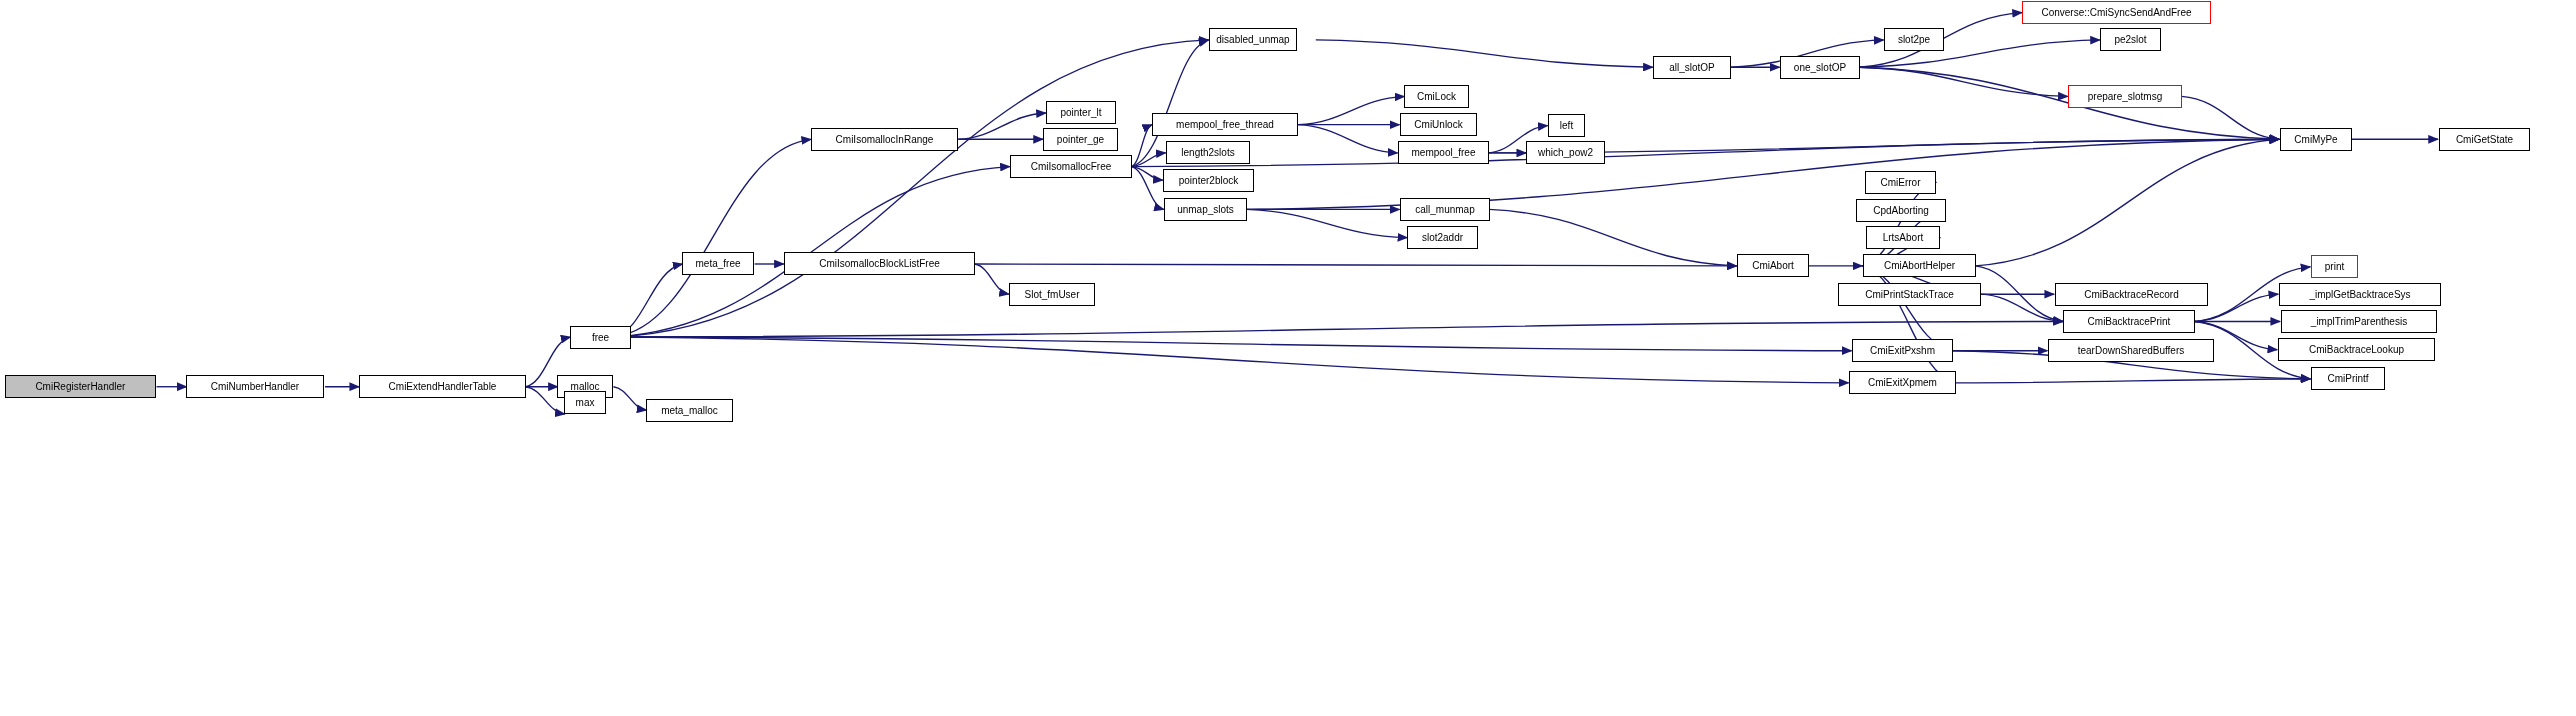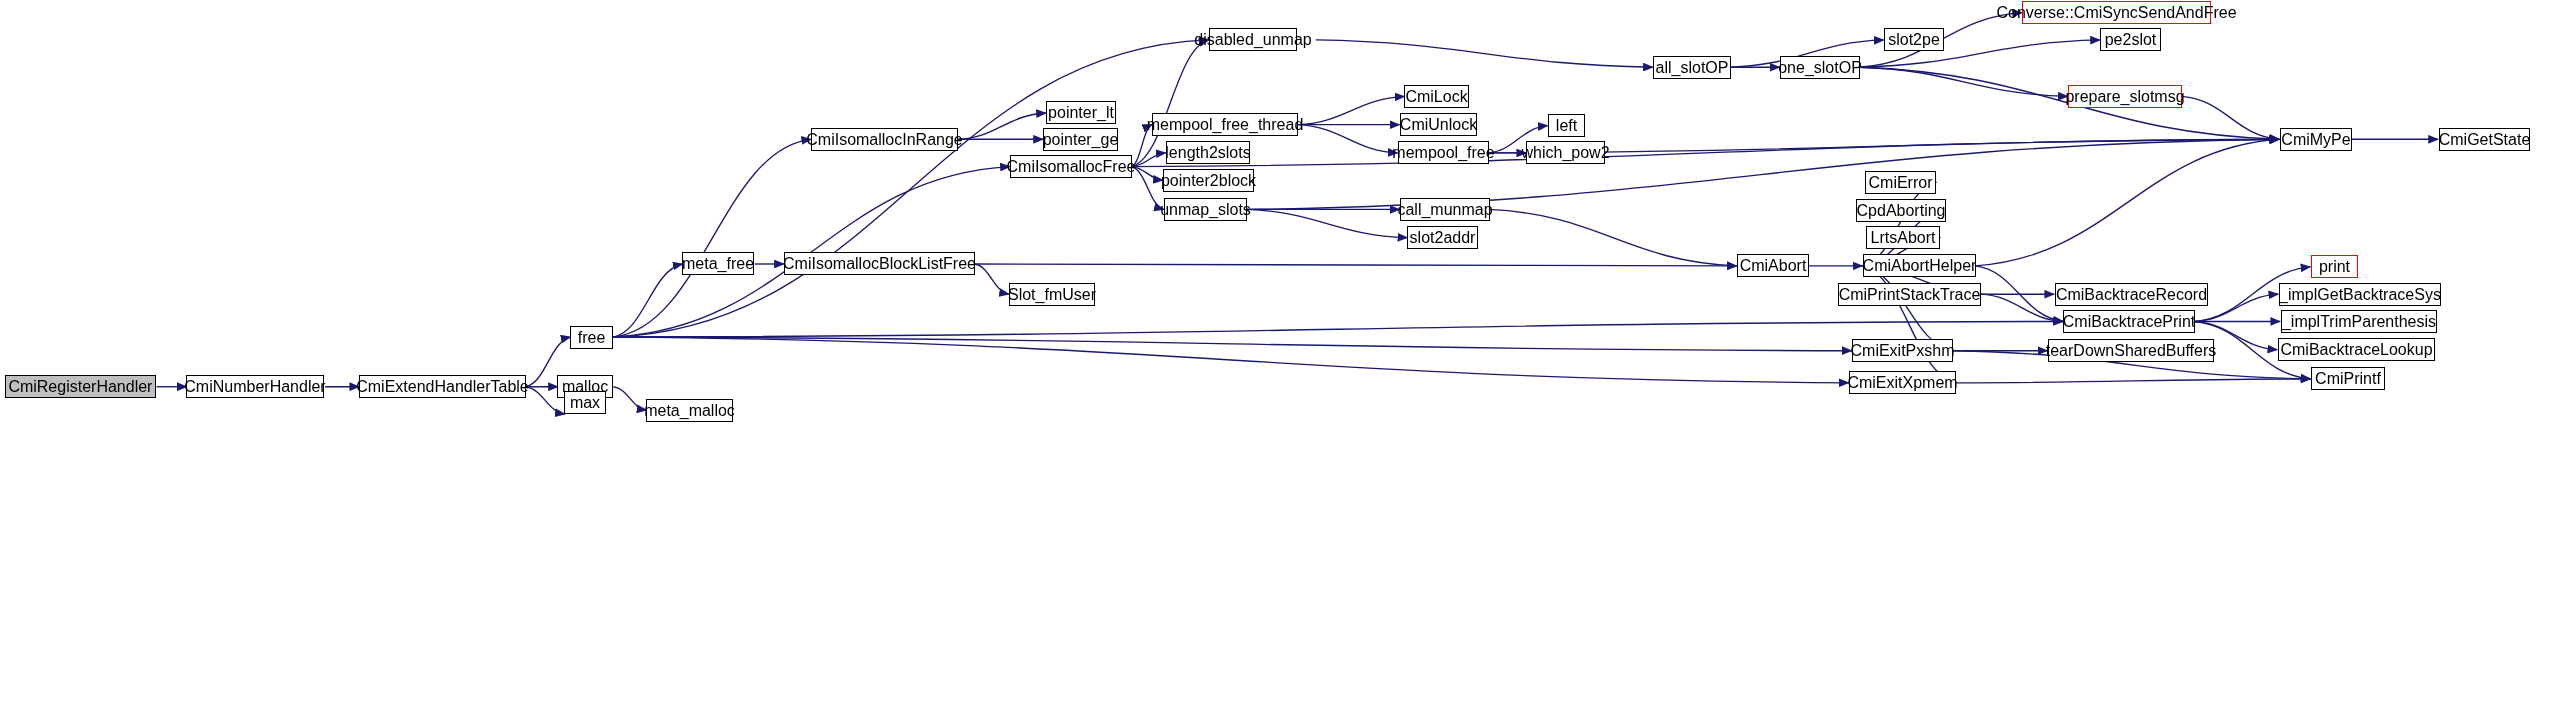--- a/index.html
+++ b/index.html
@@ -11,21 +11,21 @@
     font-family:"Liberation Sans","DejaVu Sans",sans-serif;
     overflow:hidden;
   }
   #edges{position:absolute;left:0;top:0;width:2576px;height:716px;}
   .node{
     position:absolute;
     box-sizing:border-box;
     border:1px solid #000000;
     background:#ffffff;
     color:#000000;
-    font-size:16px;
+    font-size:10px;
     line-height:1;
     display:flex;
     align-items:center;
     justify-content:center;
     white-space:nowrap;
     padding:0 4.9px;
     height:23.4px;
     z-index:5;
   }
   .node.red{border-color:#ff0000;}
@@ -106,21 +106,21 @@
         <path d="M629,346 C1199.6,350.1125 1326.4,388.8875 1897,393" marker-end="url(#ah)" stroke="#191970"></path>
       </g>
   </svg>
   <div id="node-layer">
       <div class="node current" style="left: 4.9px; top: 375px; width: 151px;">CmiRegisterHandler</div>
       <div class="node" style="left: 186px; top: 375px; width: 138px;">CmiNumberHandler</div>
       <div class="node" style="left: 359px; top: 375px; width: 167px;">CmiExtendHandlerTable</div>
       <div class="node" style="left: 557px; top: 375px; width: 56px;">malloc</div>
       <div class="node" style="left: 564px; top: 391px; width: 42px;">max</div>
       <div class="node" style="left: 646px; top: 399px; width: 87px;">meta_malloc</div>
-      <div class="node" style="left: 570px; top: 326px; width: 43px;">free</div>
+      <div class="node" style="left: 570px; top: 326px; width: 61px;">free</div>
       <div class="node" style="left: 682px; top: 252px; width: 72px;">meta_free</div>
       <div class="node" style="left: 784px; top: 252px; width: 191px;">CmiIsomallocBlockListFree</div>
       <div class="node" style="left: 1009px; top: 283px; width: 86px;">Slot_fmUser</div>
       <div class="node" style="left: 811px; top: 128px; width: 147px;">CmiIsomallocInRange</div>
       <div class="node" style="left: 1046px; top: 101px; width: 70px;">pointer_lt</div>
       <div class="node" style="left: 1043px; top: 128px; width: 75px;">pointer_ge</div>
       <div class="node" style="left: 1010px; top: 155px; width: 122px;">CmiIsomallocFree</div>
       <div class="node" style="left: 1166px; top: 141px; width: 84px;">length2slots</div>
       <div class="node" style="left: 1163px; top: 169px; width: 91px;">pointer2block</div>
       <div class="node" style="left: 1164px; top: 198px; width: 83px;">unmap_slots</div>

